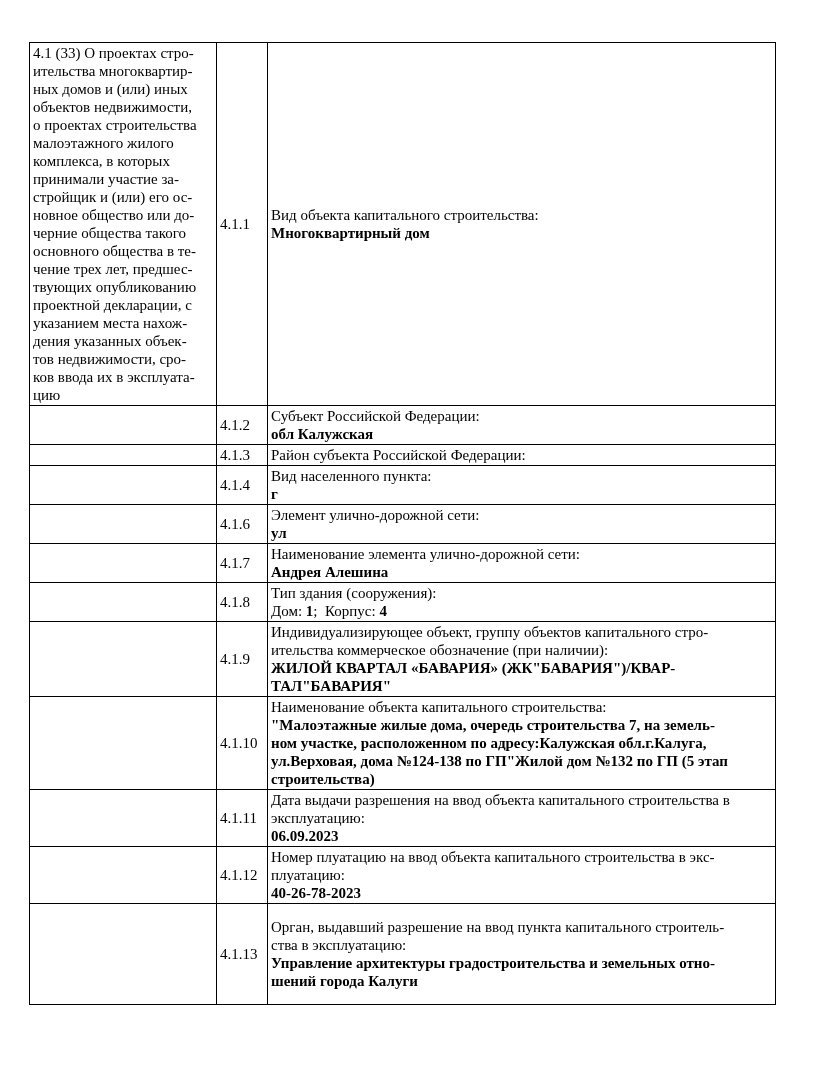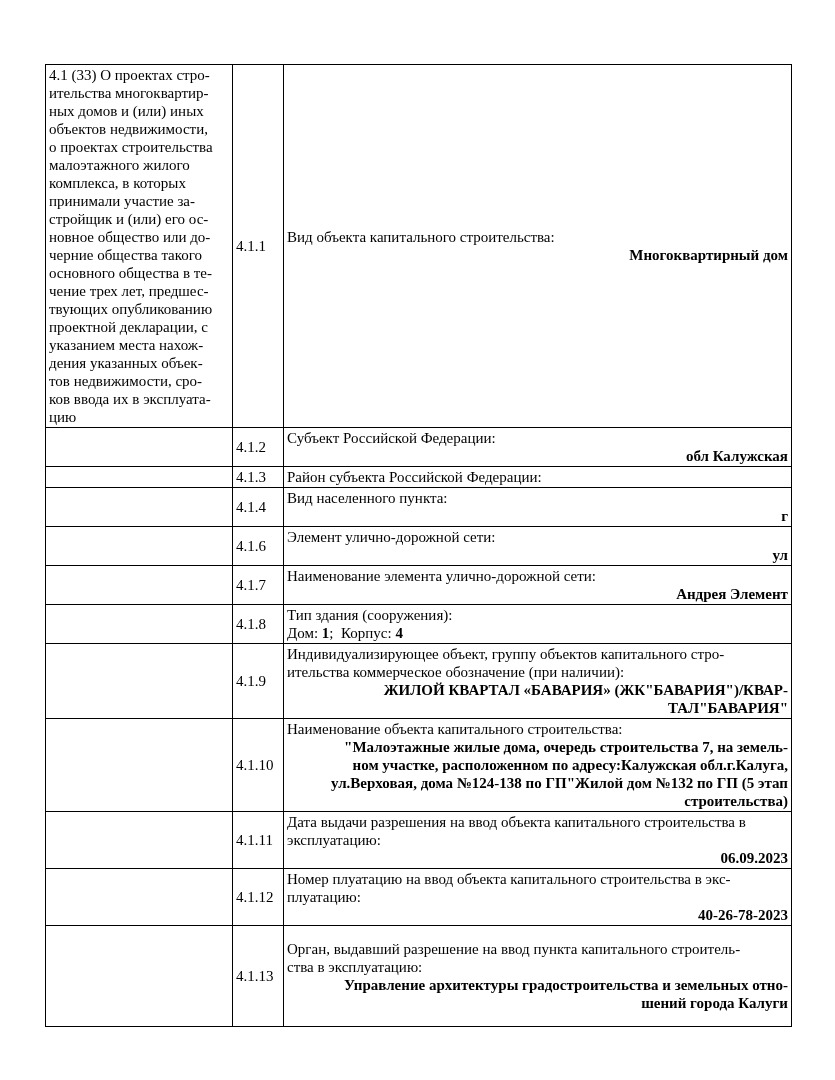--- a/index.html
+++ b/index.html
@@ -9,23 +9,22 @@
   }
   body {
     width: 835px;
     height: 1080px;
     position: relative;
     font-family: "Liberation Serif", serif;
     color: #000000;
   }
   .page {
     position: absolute;
-    left: 45px;
+    left: 29px;
     top: 42px;
-    margin-top: 22px;
   }
   table.decl {
     border-collapse: collapse;
     table-layout: fixed;
     width: 746px;
   }
   col.w1 { width: 187px; }
   col.w2 { width: 51px; }
   col.w3 { width: 508px; }
   table.decl td {
@@ -48,21 +47,20 @@
     vertical-align: middle;
     padding: 2px 4px;
   }
   .lbl {
     font-weight: normal;
     white-space: pre-wrap;
   }
   .val {
     font-weight: bold;
     white-space: pre-wrap;
-    text-align: right;
   }
   .val-inline {
     font-weight: bold;
   }
   .mixed-line {
     white-space: pre-wrap;
   }
   tr.last-row td.c3, tr.last-row td.c1, tr.last-row td.c2 {
     height: 98px;
   }
@@ -134,21 +132,21 @@
           <td class="c3">
             <div class="lbl">Элемент улично-дорожной сети:</div>
             <div class="val">ул</div>
           </td>
         </tr>
         <tr>
           <td class="c1"></td>
           <td class="c2">4.1.7</td>
           <td class="c3">
             <div class="lbl">Наименование элемента улично-дорожной сети:</div>
-            <div class="val">Андрея Элемент</div>
+            <div class="val">Андрея Алешина</div>
           </td>
         </tr>
         <tr>
           <td class="c1"></td>
           <td class="c2">4.1.8</td>
           <td class="c3">
             <div class="lbl">Тип здания (сооружения):</div>
             <div class="mixed-line"><span>Дом: </span><span class="val-inline">1</span><span>;  Корпус: </span><span class="val-inline">4</span></div>
           </td>
         </tr>

